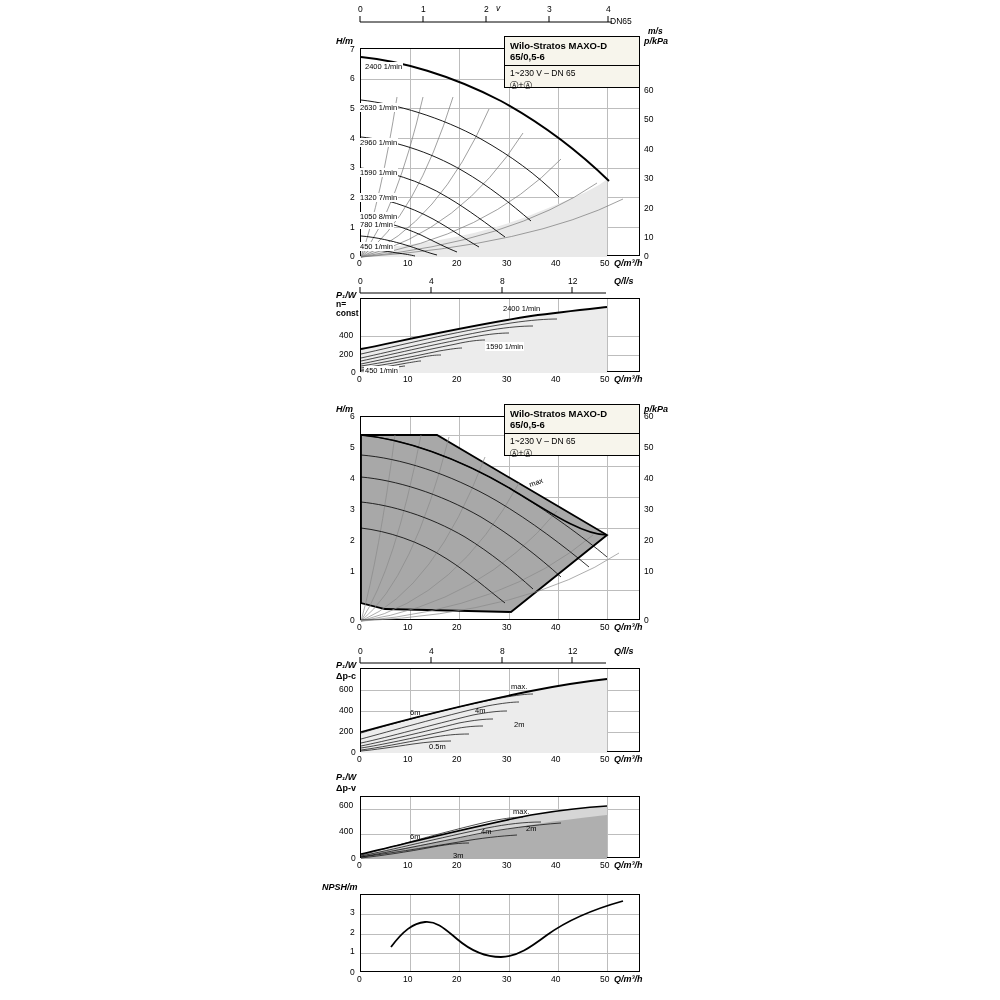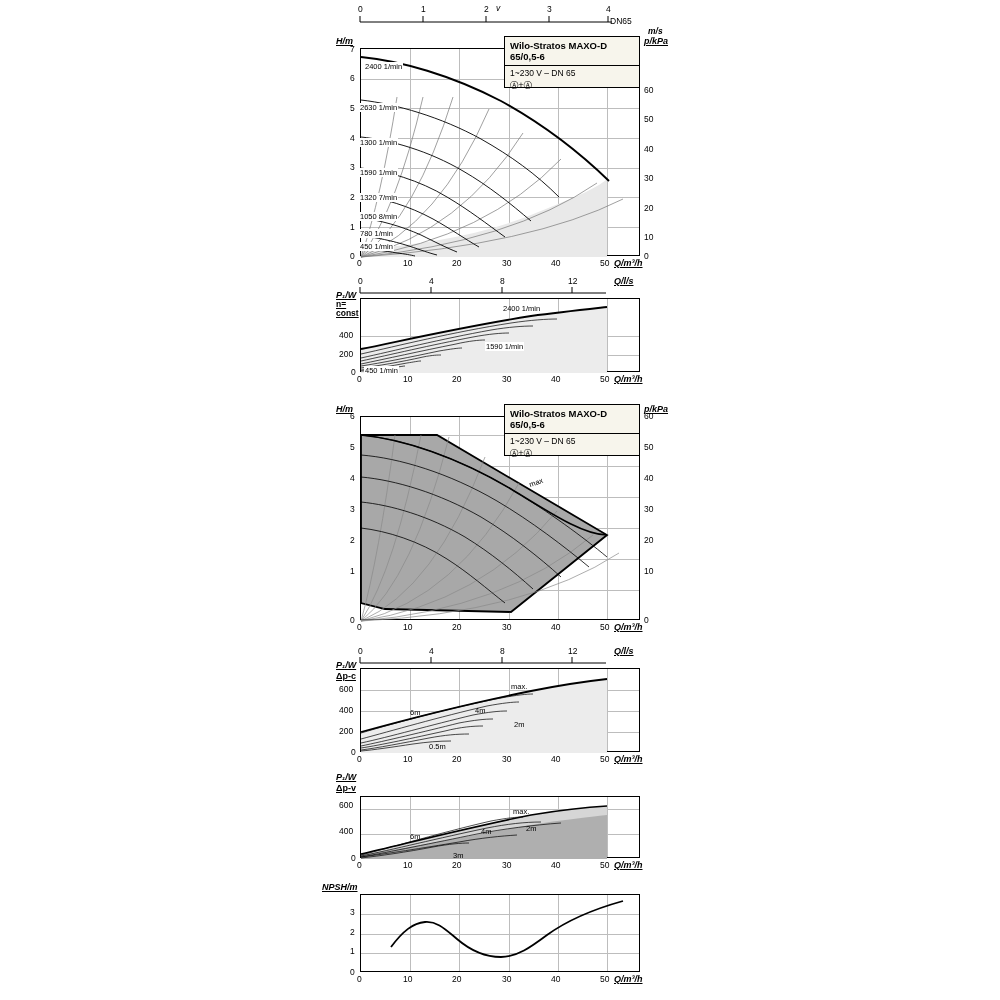--- a/index.html
+++ b/index.html
@@ -4,21 +4,21 @@
 <style>
   html,body{margin:0;padding:0;background:#ffffff;}
   body{width:1000px;height:1000px;font-family:"Liberation Sans",sans-serif;color:#000;overflow:hidden;}
   #sheet{position:relative;width:1000px;height:1000px;}
   .panel{position:absolute;}
   .plot{position:absolute;border:1px solid #000;box-sizing:border-box;background:#fff;}
   .gl{position:absolute;background:#bdbdbd;}
   .gl.v{width:1px;top:0;bottom:0;}
   .gl.h{height:1px;left:0;right:0;}
   .tick{position:absolute;font-size:8.5px;color:#000;white-space:nowrap;}
-  .axlab{position:absolute;font-size:9px;font-weight:bold;font-style:italic;white-space:nowrap;text-decoration:underline;}
+  .axlab{position:absolute;font-size:9px;font-weight:bold;font-style:italic;white-space:nowrap;}
   .axlab.plain{font-style:normal;font-weight:bold;}
   .legend{position:absolute;background:#f7f5ec;border:1px solid #000;box-sizing:border-box;}
   .legend .l1{font-size:9.5px;font-weight:bold;padding:3px 5px 0 5px;line-height:11px;}
   .legend .l2{font-size:8.5px;padding:2px 5px 0 5px;border-top:1px solid #000;margin-top:3px;line-height:11px;}
   .legend .l3{font-size:8.5px;padding:1px 5px 2px 5px;line-height:11px;}
   .curvelab{position:absolute;font-size:7.5px;background:#fff;padding:0 1px;white-space:nowrap;}
   .curvelab.nb{background:transparent;}
   .toplab{position:absolute;font-size:8.5px;white-space:nowrap;}
   svg{position:absolute;left:0;top:0;overflow:visible;}
 </style>
@@ -95,25 +95,25 @@
 
     <div class="legend" style="left:504px;top:36px;width:136px;height:52px;">
       <div class="l1">Wilo-Stratos MAXO-D</div>
       <div class="l1" style="padding-top:0;">65/0,5-6</div>
       <div class="l2">1~230 V – DN 65</div>
       <div class="l3">Ⓐ+Ⓐ</div>
     </div>
 
     <div class="curvelab" style="left:364px;top:62px;">2400 1/min</div>
     <div class="curvelab" style="left:359px;top:103px;">2630 1/min</div>
-    <div class="curvelab" style="left:359px;top:138px;">1300 1/min</div>
+    <div class="curvelab" style="left:359px;top:138px;">2960 1/min</div>
     <div class="curvelab" style="left:359px;top:168px;">1590 1/min</div>
     <div class="curvelab" style="left:359px;top:193px;">1320 7/min</div>
     <div class="curvelab" style="left:359px;top:212px;">1050 8/min</div>
-    <div class="curvelab" style="left:359px;top:229px;">780 1/min</div>
+    <div class="curvelab" style="left:359px;top:220px;">780 1/min</div>
     <div class="curvelab" style="left:359px;top:242px;">450 1/min</div>
 
     <div class="tick" style="left:350px;top:44px;">7</div>
     <div class="tick" style="left:350px;top:73px;">6</div>
     <div class="tick" style="left:350px;top:103px;">5</div>
     <div class="tick" style="left:350px;top:133px;">4</div>
     <div class="tick" style="left:350px;top:162px;">3</div>
     <div class="tick" style="left:350px;top:192px;">2</div>
     <div class="tick" style="left:350px;top:222px;">1</div>
     <div class="tick" style="left:350px;top:251px;">0</div>

